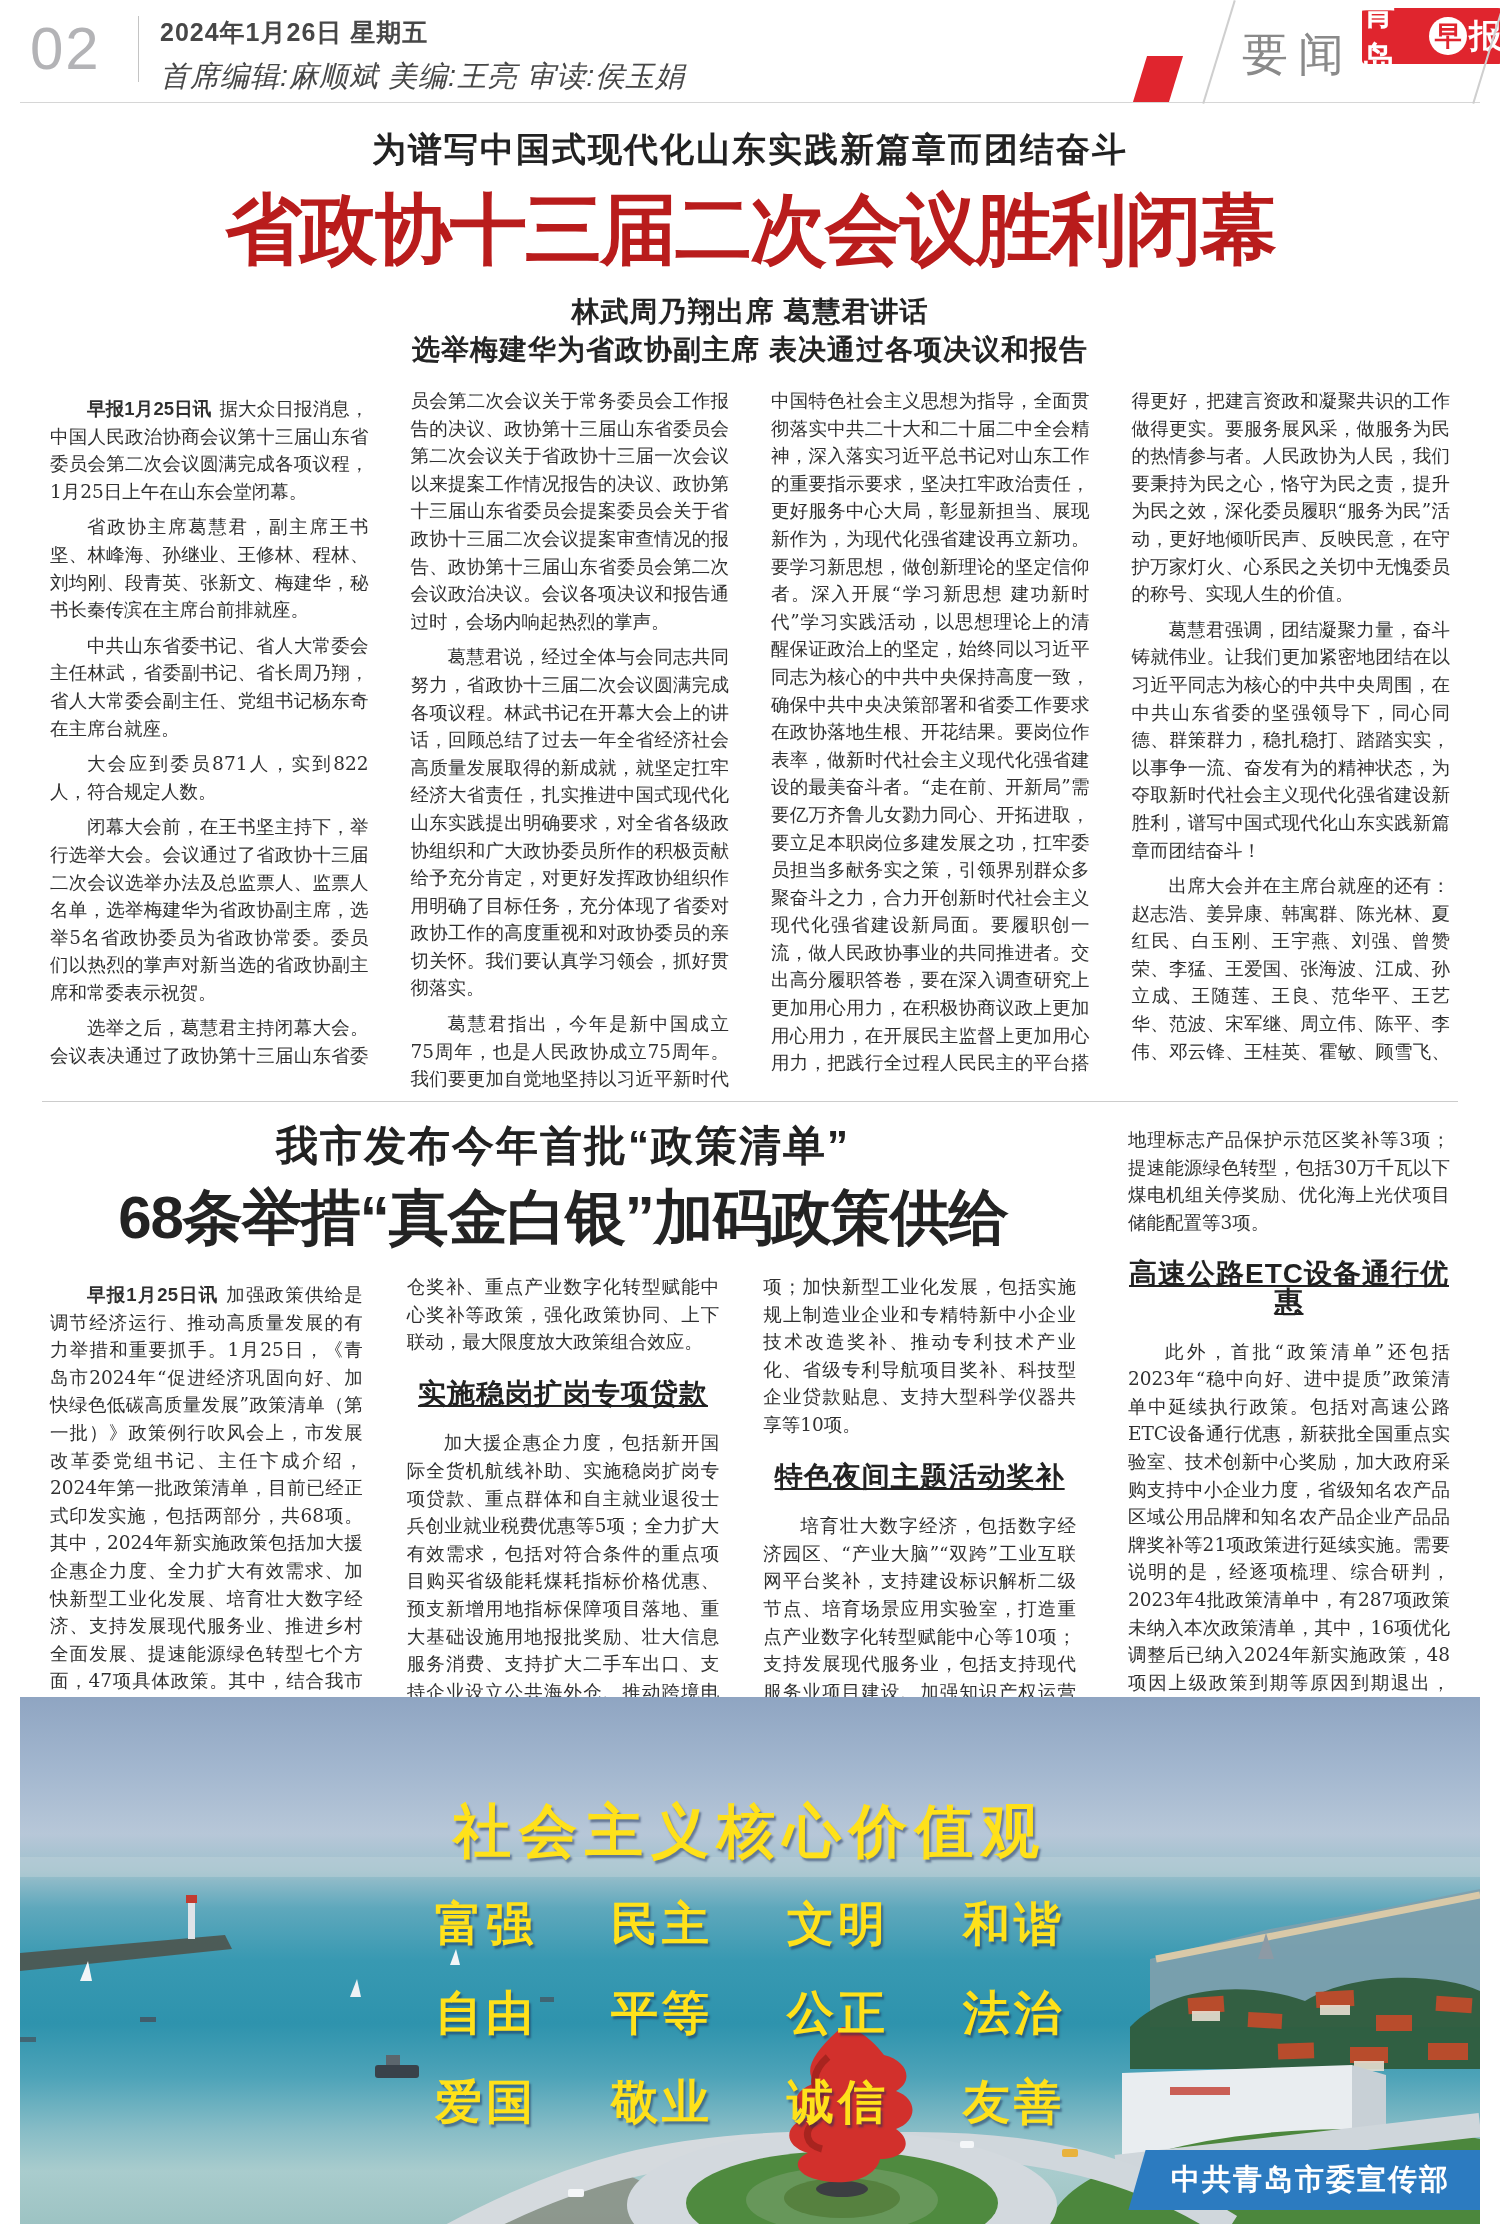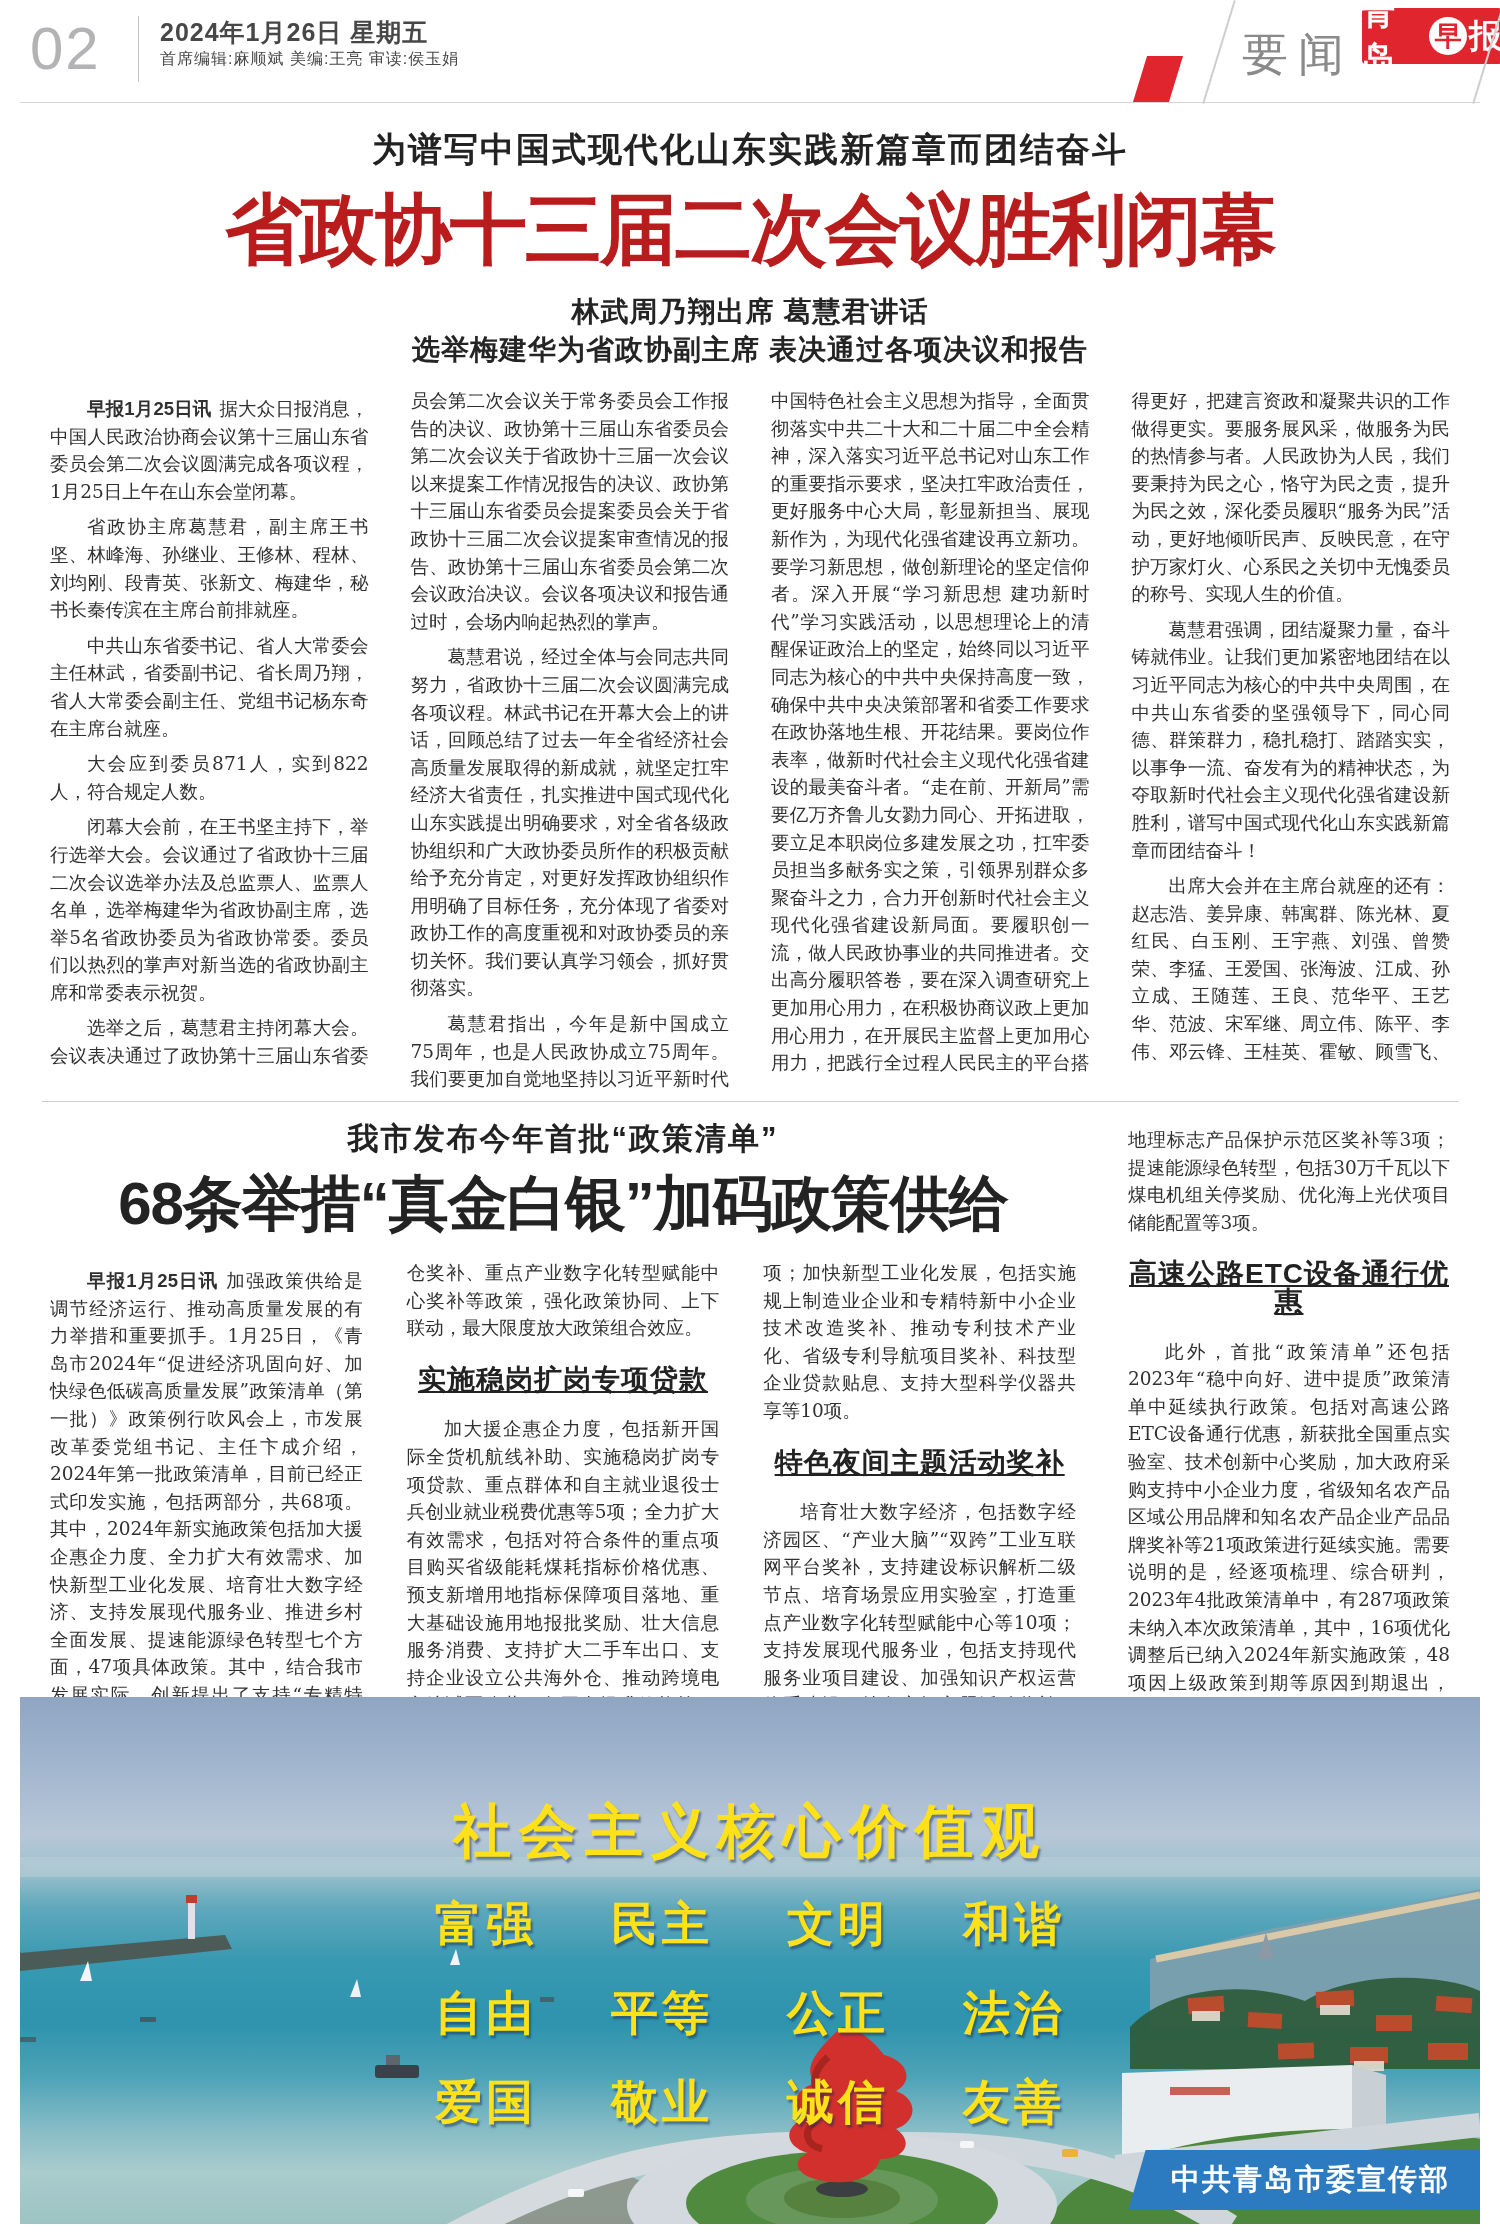--- a/index.html
+++ b/index.html
@@ -5,21 +5,21 @@
   html,body{margin:0;padding:0;background:#ffffff;}
   body{width:1500px;font-family:"Liberation Sans","DejaVu Sans",sans-serif;color:#2f2f2f;}
   .page{width:1500px;height:2237px;position:relative;overflow:hidden;background:#fff;}
 
   
   .header{position:relative;height:102px;margin:0 20px 0 20px;border-bottom:1px solid #d6d6d6;}
   .pagenum{position:absolute;left:10px;top:14px;font-size:60px;color:#b3b3b6;font-weight:400;letter-spacing:2px;}
   .hdiv{position:absolute;left:118px;top:16px;width:1px;height:66px;background:#c4c4c4;}
   .dateblock{position:absolute;left:140px;top:16px;color:#474747;}
   .dateline{font-size:25px;font-weight:600;letter-spacing:1px;}
-  .editors{font-size:16px;letter-spacing:1px;}
+  .editors{font-size:29px;margin-top:8px;letter-spacing:1px;font-style:italic;}
   .slash-thin1{position:absolute;left:1198px;top:-2px;width:2px;height:108px;background:#cfcfcf;transform:rotate(17deg);}
   .slash-thin2{position:absolute;left:1468px;top:-2px;width:2px;height:108px;background:#cfcfcf;transform:rotate(17deg);}
   .slash-red{position:absolute;left:1120px;top:56px;width:36px;height:46px;background:#e0252e;transform:skewX(-17deg);}
   .section-label{position:absolute;left:1222px;top:24px;font-size:46px;color:#8a8a8a;letter-spacing:10px;}
   .masthead{position:absolute;left:1342px;top:8px;width:140px;height:56px;background:#e0252e;border-radius:4px;
             display:flex;align-items:center;justify-content:center;gap:2px;color:#fff;font-weight:900;font-size:33px;}
   .masthead .circ{display:inline-flex;align-items:center;justify-content:center;width:38px;height:38px;border-radius:50%;
             background:#fff;color:#e0252e;font-size:27px;font-weight:900;}
 
   
@@ -30,21 +30,21 @@
   .a1-sub{text-align:center;font-size:28px;font-weight:800;color:#242424;letter-spacing:1px;line-height:38px;}
   .bodytext{font-family:"DejaVu Serif","Liberation Serif",serif;font-size:18.5px;line-height:27.6px;color:#303030;
             text-align:justify;}
   .bodytext p{margin:8px;text-indent:2em;}
   .lead{font-family:"Liberation Sans","DejaVu Sans",sans-serif;font-weight:800;margin-right:8px;}
   .cols4{margin-top:18px;column-count:4;column-gap:26px;height:706px;column-fill:auto;overflow:hidden;}
 
   
   .article2{margin:8px 42px 0 42px;border-top:1px solid #cccccc;padding-top:12px;display:flex;gap:36px;}
   .a2-left{flex:1;min-width:0;}
-  .a2-kicker{text-align:center;font-size:31px;font-weight:800;color:#222;letter-spacing:2px;margin:4px 0 2px 0;}
+  .a2-kicker{text-align:center;font-size:42px;font-weight:800;color:#222;letter-spacing:2px;margin:4px 0 2px 0;}
   .a2-headline{text-align:center;font-size:60px;font-weight:900;color:#232323;letter-spacing:-1px;margin:4px 0 14px 0;}
   .cols3{column-count:3;column-gap:28px;height:478px;column-fill:auto;overflow:hidden;}
   .subhead{font-family:"Liberation Sans","DejaVu Sans",sans-serif;text-indent:0 !important;text-align:center;
            font-size:28px;font-weight:800;color:#222;margin:24px 0 22px 0 !important;letter-spacing:1px;text-decoration:underline;}
   .a2-right{width:338px;flex:0 0 338px;padding-top:4px;}
   .a2-right .cont{text-indent:0;}
   .byline{font-family:"Liberation Sans","DejaVu Sans",sans-serif;font-weight:800;text-align:right;text-indent:0 !important;
           margin-top:4px !important;font-size:18px;}
 
   

